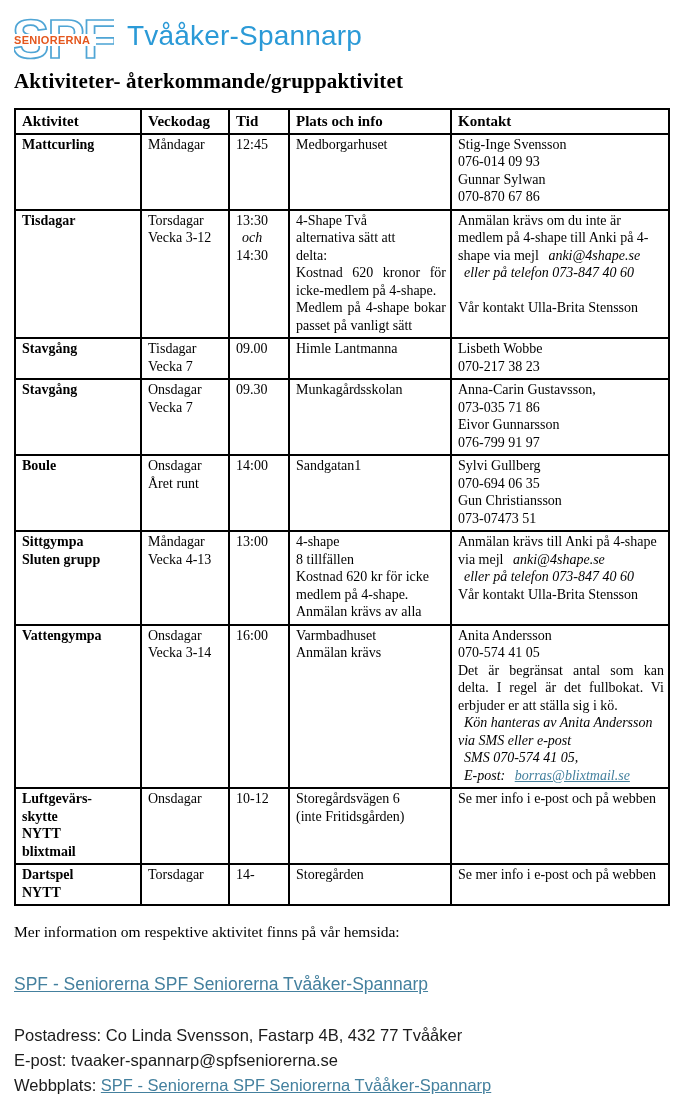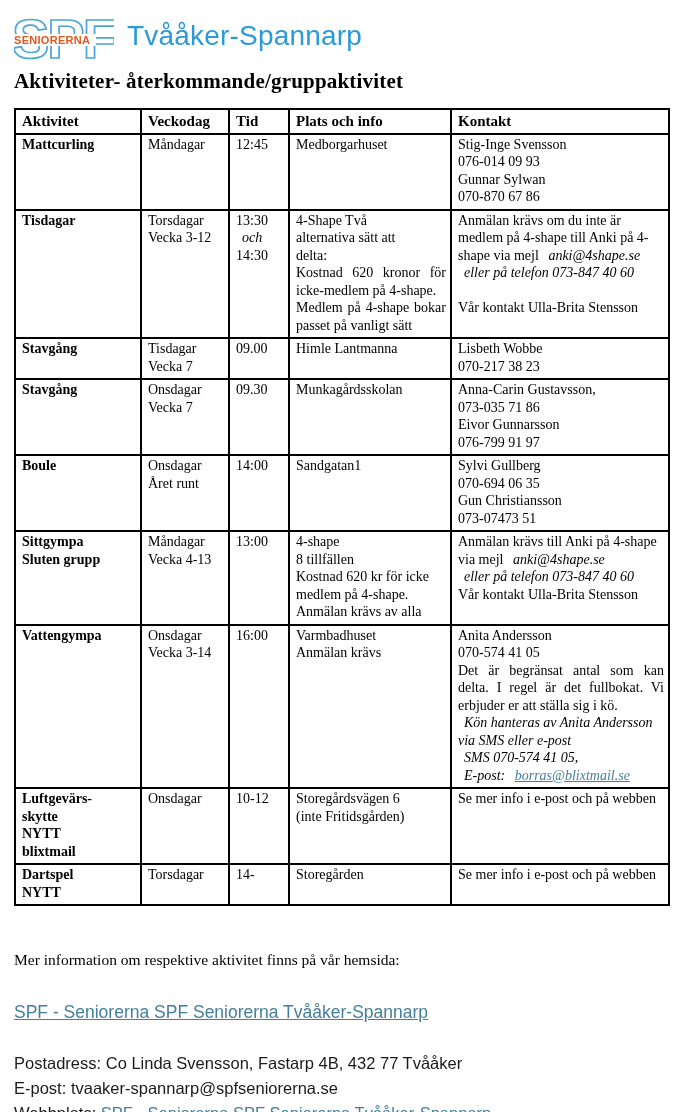--- a/index.html
+++ b/index.html
@@ -38,21 +38,21 @@
     font-size:14px;line-height:1.25;
   }
   th{font-size:15px;font-weight:bold;padding-top:2px;padding-bottom:2px;}
   td.col-aktivitet{font-weight:bold;}
   .ln{min-height:2px;}
   .it{font-style:italic;margin-left:6px;}
   .just{text-align:justify;}
   .cell-link{color:var(--link);text-decoration:underline;cursor:pointer;}
 
   
-  .info-line{font-size:15.5px;margin-top:45px;}
+  .info-line{font-size:15.5px;margin-top:17px;}
   .homepage-link{
     display:inline-block;margin-top:17px;
     font-family:"Liberation Sans",sans-serif;font-size:17.5px;
     color:var(--link);text-decoration:underline;cursor:pointer;
   }
   .contact-block{
     margin-top:28px;font-family:"Liberation Sans",sans-serif;
     font-size:16.5px;line-height:1.52;color:#1b1b1b;
   }
   .contact-block a{color:var(--link);text-decoration:underline;cursor:pointer;}

